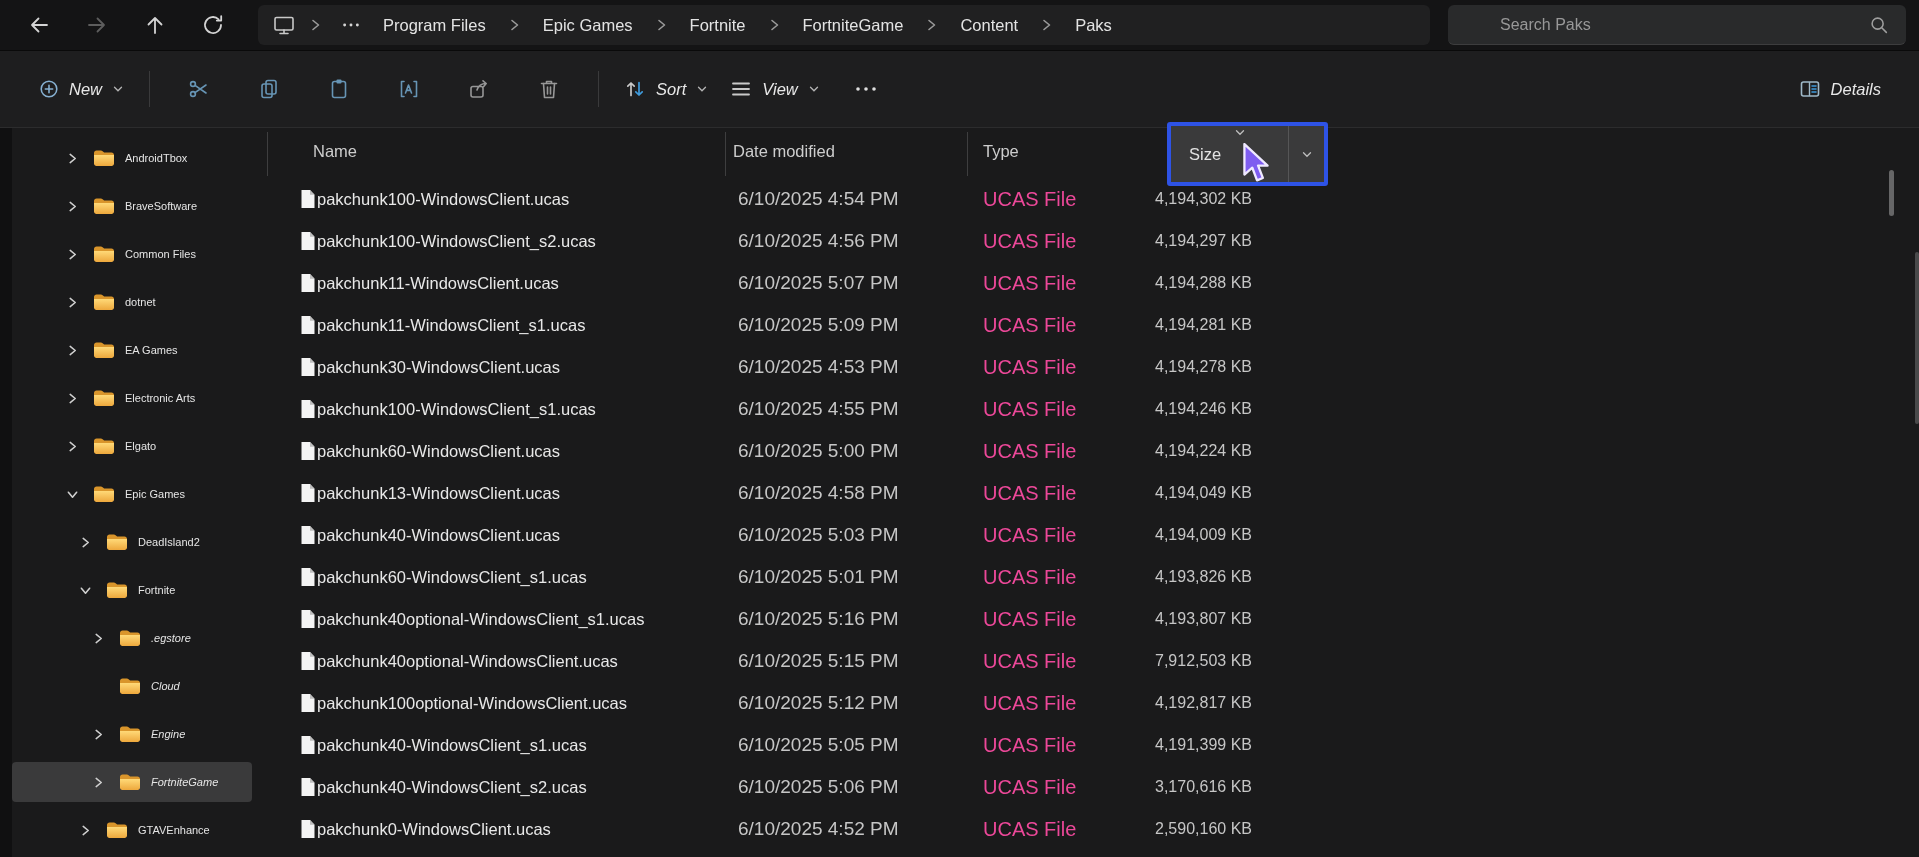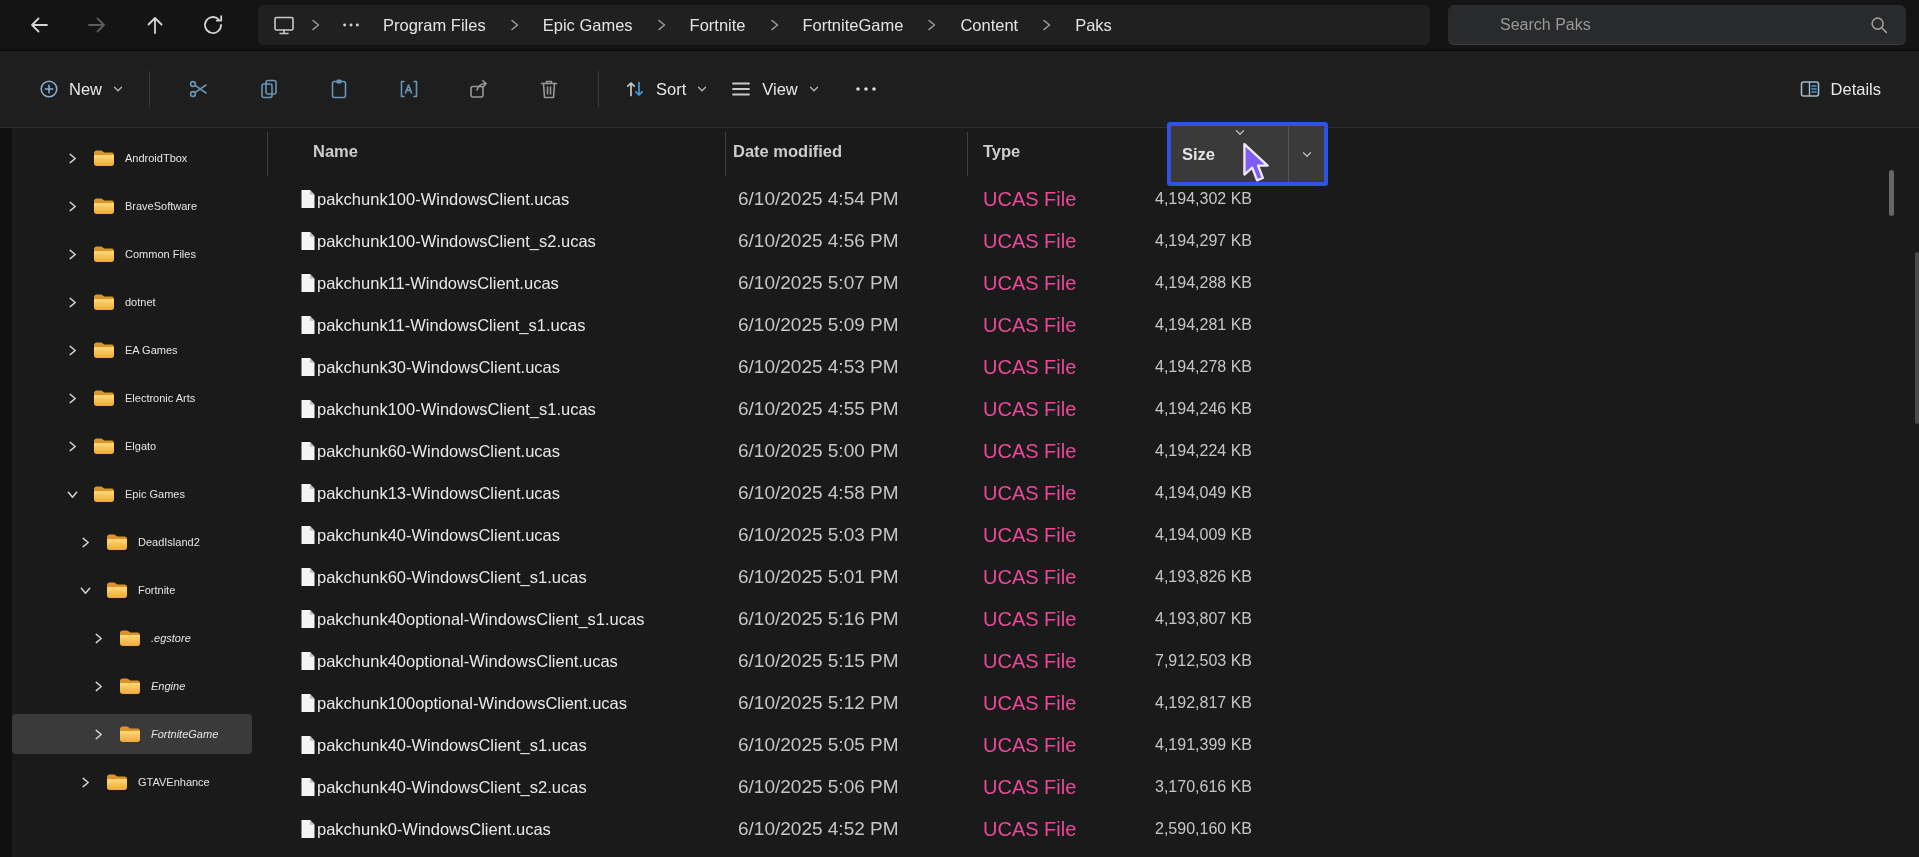--- a/index.html
+++ b/index.html
@@ -35,21 +35,21 @@
     font-family:"Liberation Sans", sans-serif; font-size:16px; color:#e3e3e3;margin-left:36px;
   }
   #searchbox input::placeholder { color:#989898; }
 
   
   #toolbar {
     position:absolute; left:0; top:50px; width:1919px; height:78px;
     background:#1e1e1f; border-top:1px solid #0a0a0a; border-bottom:1px solid #2c2c2d;
     display:flex; align-items:center; padding:0 28px;
   }
-  .tb-btn { display:flex; align-items:center; gap:9px; padding:8px 10px; border-radius:5px; font-size:16.5px; color:#e8e8e8; white-space:nowrap; }
+  .tb-btn { display:flex; align-items:center; gap:9px; padding:8px 10px; border-radius:5px; font-size:16.5px; color:#e8e8e8; white-space:nowrap;font-style:italic; }
   .tb-icon-btn { width:46px; height:44px; display:flex; align-items:center; justify-content:center; border-radius:5px; margin:0 12px; }
   .tb-divider { width:1px; height:36px; background:#3a3a3b; margin:0 14px; }
   .tb-spacer { flex:1; }
 
   
   #left-strip { position:absolute; left:0; top:128px; width:12px; bottom:0; background:#101011; }
   #sidebar { position:absolute; left:12px; top:128px; width:240px; bottom:0; overflow:hidden; padding-top:10px; }
   .tree-row { display:flex; align-items:center; height:40px; margin-bottom:8px; border-radius:4px; overflow:hidden; }
   .tree-row.lvl1 { padding-left:53px; }
   .tree-row.lvl2 { padding-left:66px; }
@@ -58,30 +58,30 @@
   .tree-chev { width:14px; height:14px; flex:0 0 14px; display:flex; align-items:center; justify-content:center; }
   .tree-chev.hidden svg { visibility:hidden; }
   .tree-chev svg { transform:rotate(0deg); }
   .tree-chev.down svg { transform:rotate(90deg); }
   .tree-folder { margin:0 10px 0 14px; flex:0 0 22px; }
   .tree-label { font-size:11px; color:#e5e5e5; white-space:nowrap; }
   #sidebar-scrollbar { position:absolute; right:0; top:252px; width:4px; height:172px; background:#4a4a4b; border-radius:2px; }
 
   
   #main { position:absolute; left:255px; top:128px; right:0; bottom:0; }
-  #list-header { position:relative; height:50px;font-weight:bold; }
+  #list-header { position:relative; height:50px; }
   .hdr-label { position:absolute; top:14px; font-size:16.5px; color:#cdcdcd; white-space:nowrap; }
   .hdr-divider { position:absolute; top:4px; width:1px; height:44px; background:#3e3e3f; }
 
   #size-header-box {
     position:absolute; left:912px; top:-6px; width:161px; height:64px;
     border:4px solid #2e53e6; border-radius:3px; background:#3a3a3b;
     display:flex; align-items:stretch;
   }
-  .shb-left { position:relative; flex:1; display:flex; align-items:center; padding-left:11px; }
+  .shb-left { position:relative; flex:1; display:flex; align-items:center; padding-left:18px; }
   .shb-label { font-size:16.5px; color:#e3e3e3; }
   .shb-top-chev { position:absolute; left:62px; top:1px; }
   .shb-right { width:36px; border-left:1px solid #565657; display:flex; align-items:center; justify-content:center; }
 
   #rows { position:absolute; left:0; top:50px; right:0; bottom:0; overflow:hidden; }
   .file-row { position:relative; height:42px; }
   .file-row > * { position:absolute; top:50%; transform:translateY(-50%); }
   .c-icon { left:45px; }
   .c-name { left:62px; font-size:16.5px; color:#e8e8e8; white-space:nowrap; }
   .c-date { left:483px; font-size:19px; color:#c6c6c6; white-space:nowrap;text-align:right; }
@@ -547,20 +547,40 @@
               <stop offset="1" stop-color="#eda83c"></stop>
           </linearGradient>
         </defs>
         <path d="M1 4 C1 2.6 2.1 1.5 3.5 1.5 h4.4 c.6 0 1.2.25 1.7.7 L11.2 3.6 h7.3 C19.9 3.6 21 4.7 21 6.1 v.9 H1 Z" fill="#d9952b"></path>
         <path d="M1 6 h20 v8.5 c0 1.4-1.1 2.5-2.5 2.5 h-15 C2.1 17 1 15.9 1 14.5 Z" fill="url(#fg)"></path>
       </svg>
     </span>
     <span class="tree-label">.egstore</span>
   </div>
 
+  <div class="tree-row lvl3">
+    <span class="tree-chev hidden">
+        <svg width="11" height="13" viewBox="0 0 12 14" fill="none" stroke="#cfcfcf" stroke-width="1.7" stroke-linecap="round" stroke-linejoin="round">
+          <path d="M3.5 2.5 L9 7 l-5.5 4.5"></path>
+        </svg>
+      </span>
+    <span class="tree-folder">
+      <svg width="22" height="18" viewBox="0 0 22 18">
+        <defs>
+          <linearGradient id="fg" x1="0" y1="0" x2="0" y2="1">
+            <stop offset="0" stop-color="#ffd978"></stop>
+              <stop offset="1" stop-color="#eda83c"></stop>
+          </linearGradient>
+        </defs>
+        <path d="M1 4 C1 2.6 2.1 1.5 3.5 1.5 h4.4 c.6 0 1.2.25 1.7.7 L11.2 3.6 h7.3 C19.9 3.6 21 4.7 21 6.1 v.9 H1 Z" fill="#d9952b"></path>
+        <path d="M1 6 h20 v8.5 c0 1.4-1.1 2.5-2.5 2.5 h-15 C2.1 17 1 15.9 1 14.5 Z" fill="url(#fg)"></path>
+      </svg>
+    </span>
+    <span class="tree-label">Cloud</span>
+  </div>
 
   <div class="tree-row lvl3">
     <span class="tree-chev">
         <svg width="11" height="13" viewBox="0 0 12 14" fill="none" stroke="#cfcfcf" stroke-width="1.7" stroke-linecap="round" stroke-linejoin="round">
           <path d="M3.5 2.5 L9 7 l-5.5 4.5"></path>
         </svg>
       </span>
     <span class="tree-folder">
       <svg width="22" height="18" viewBox="0 0 22 18">
         <defs>

